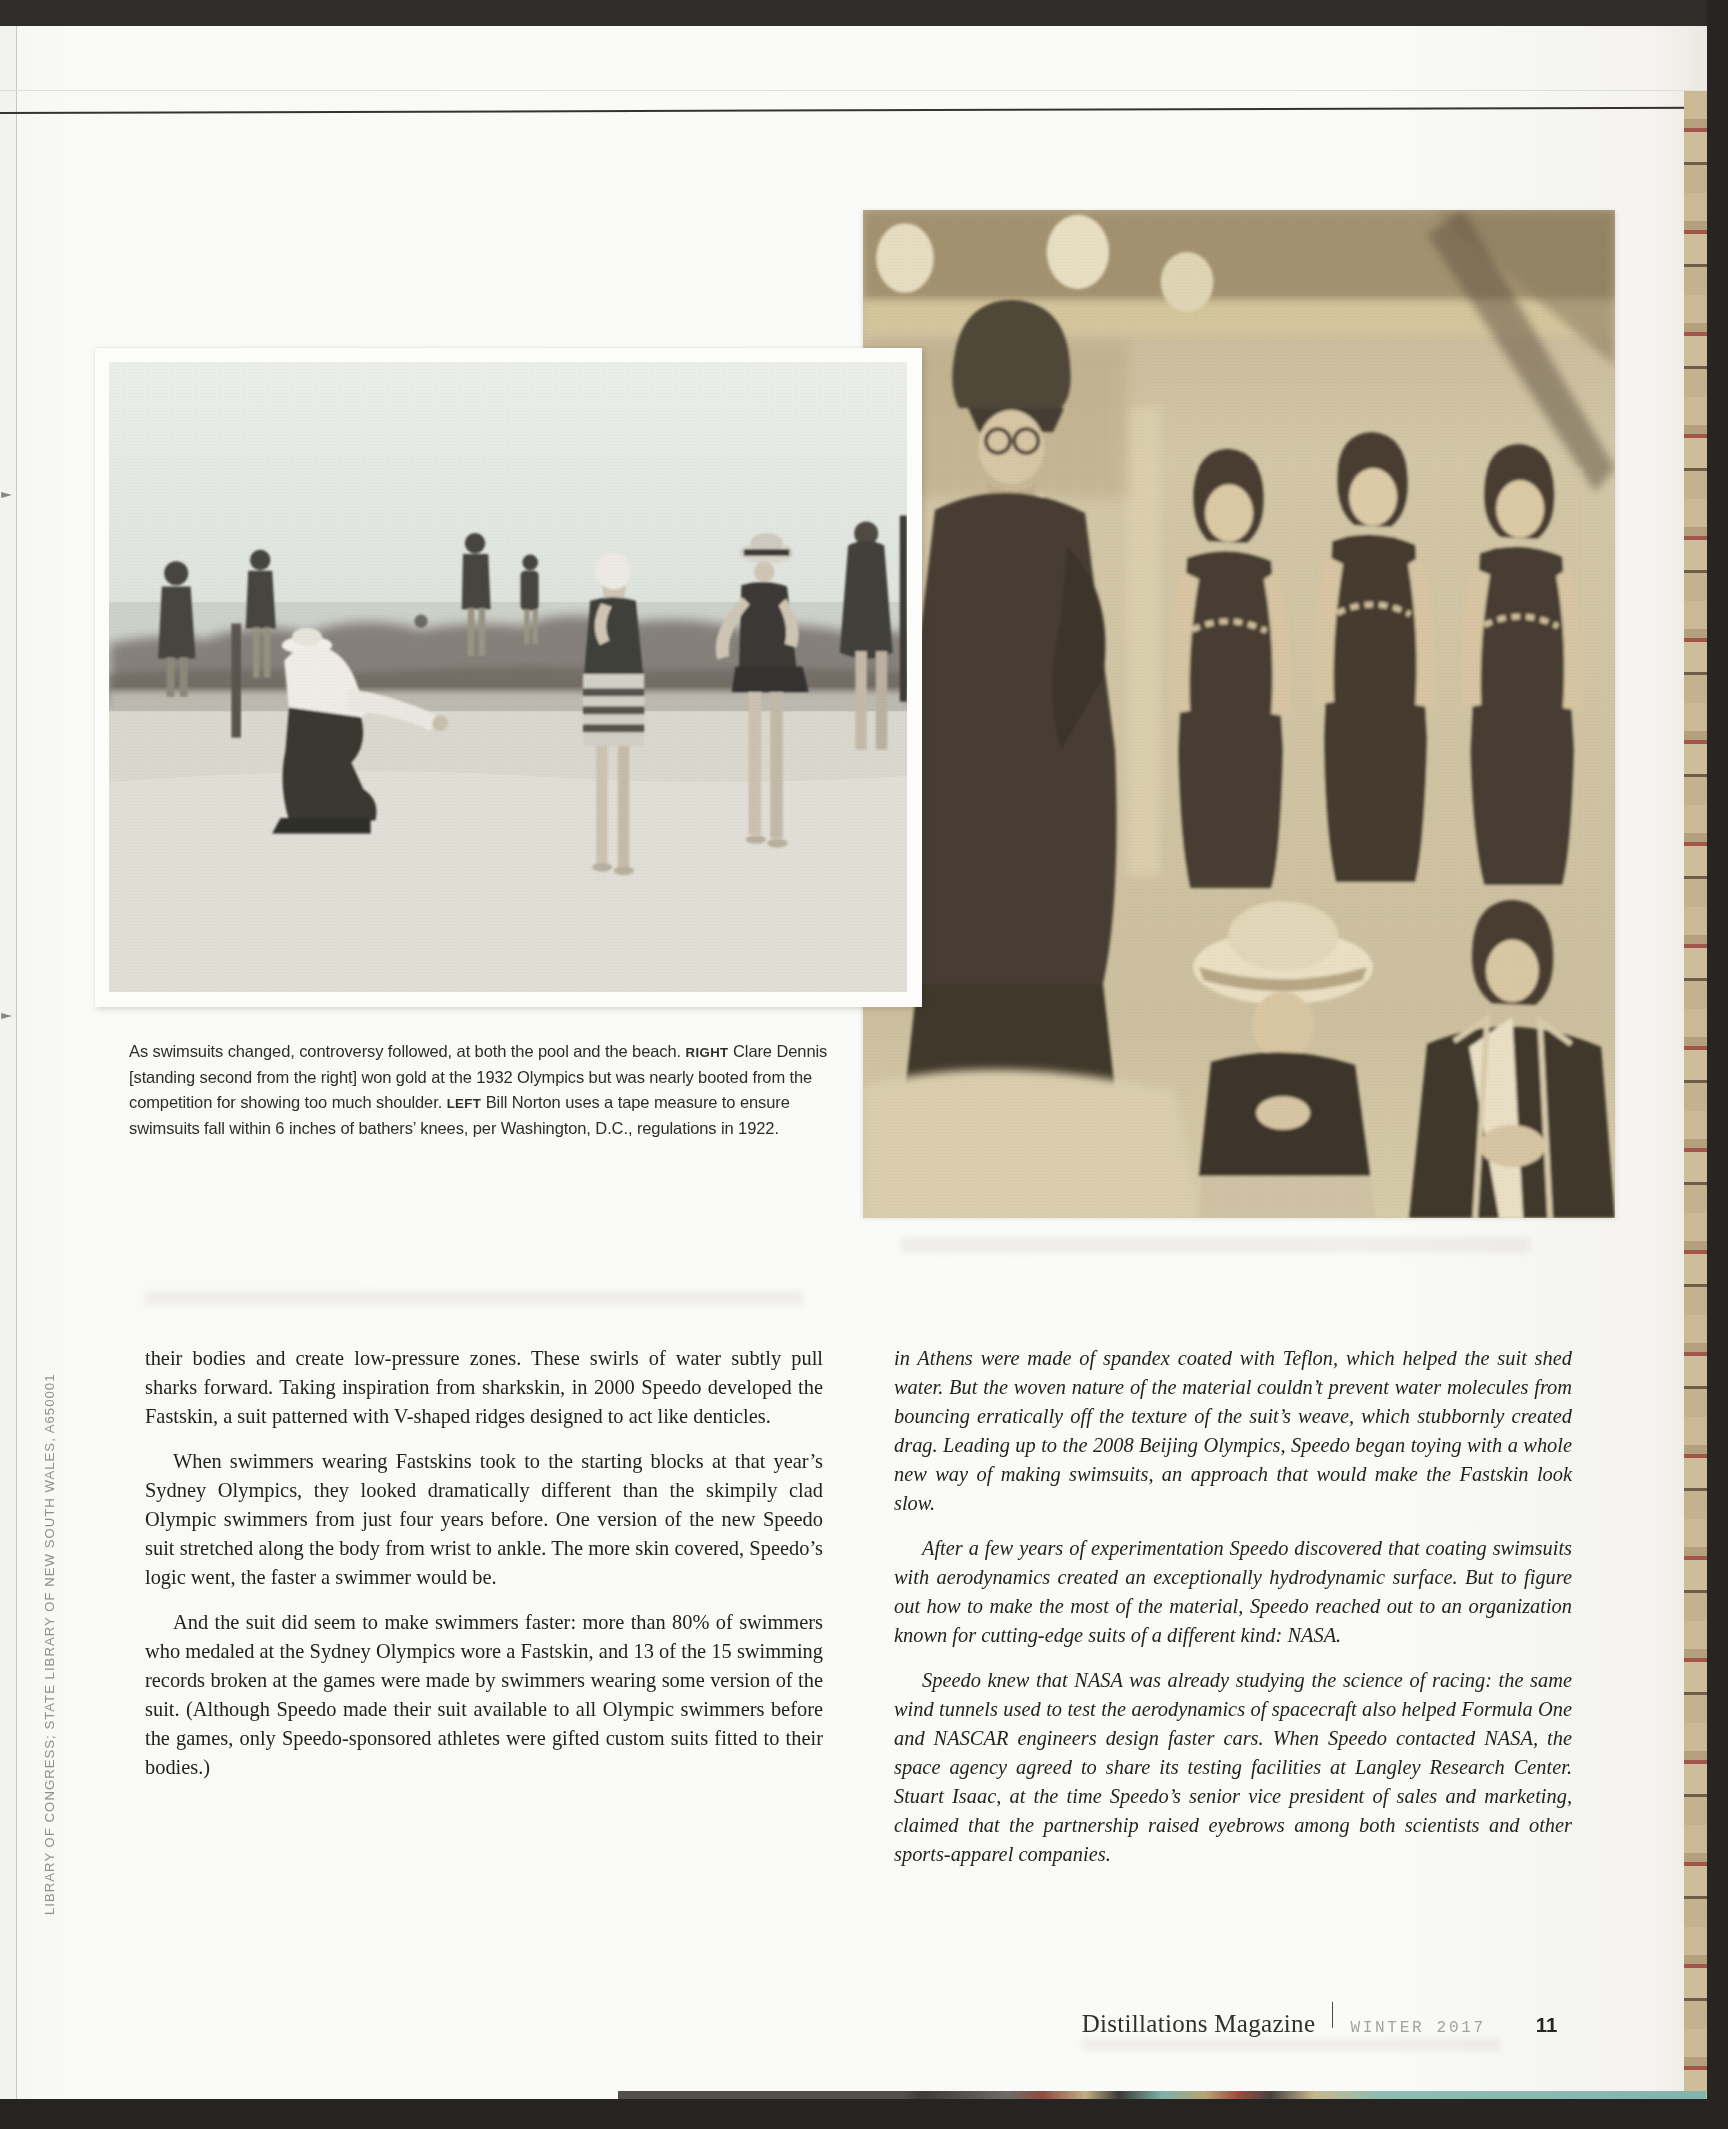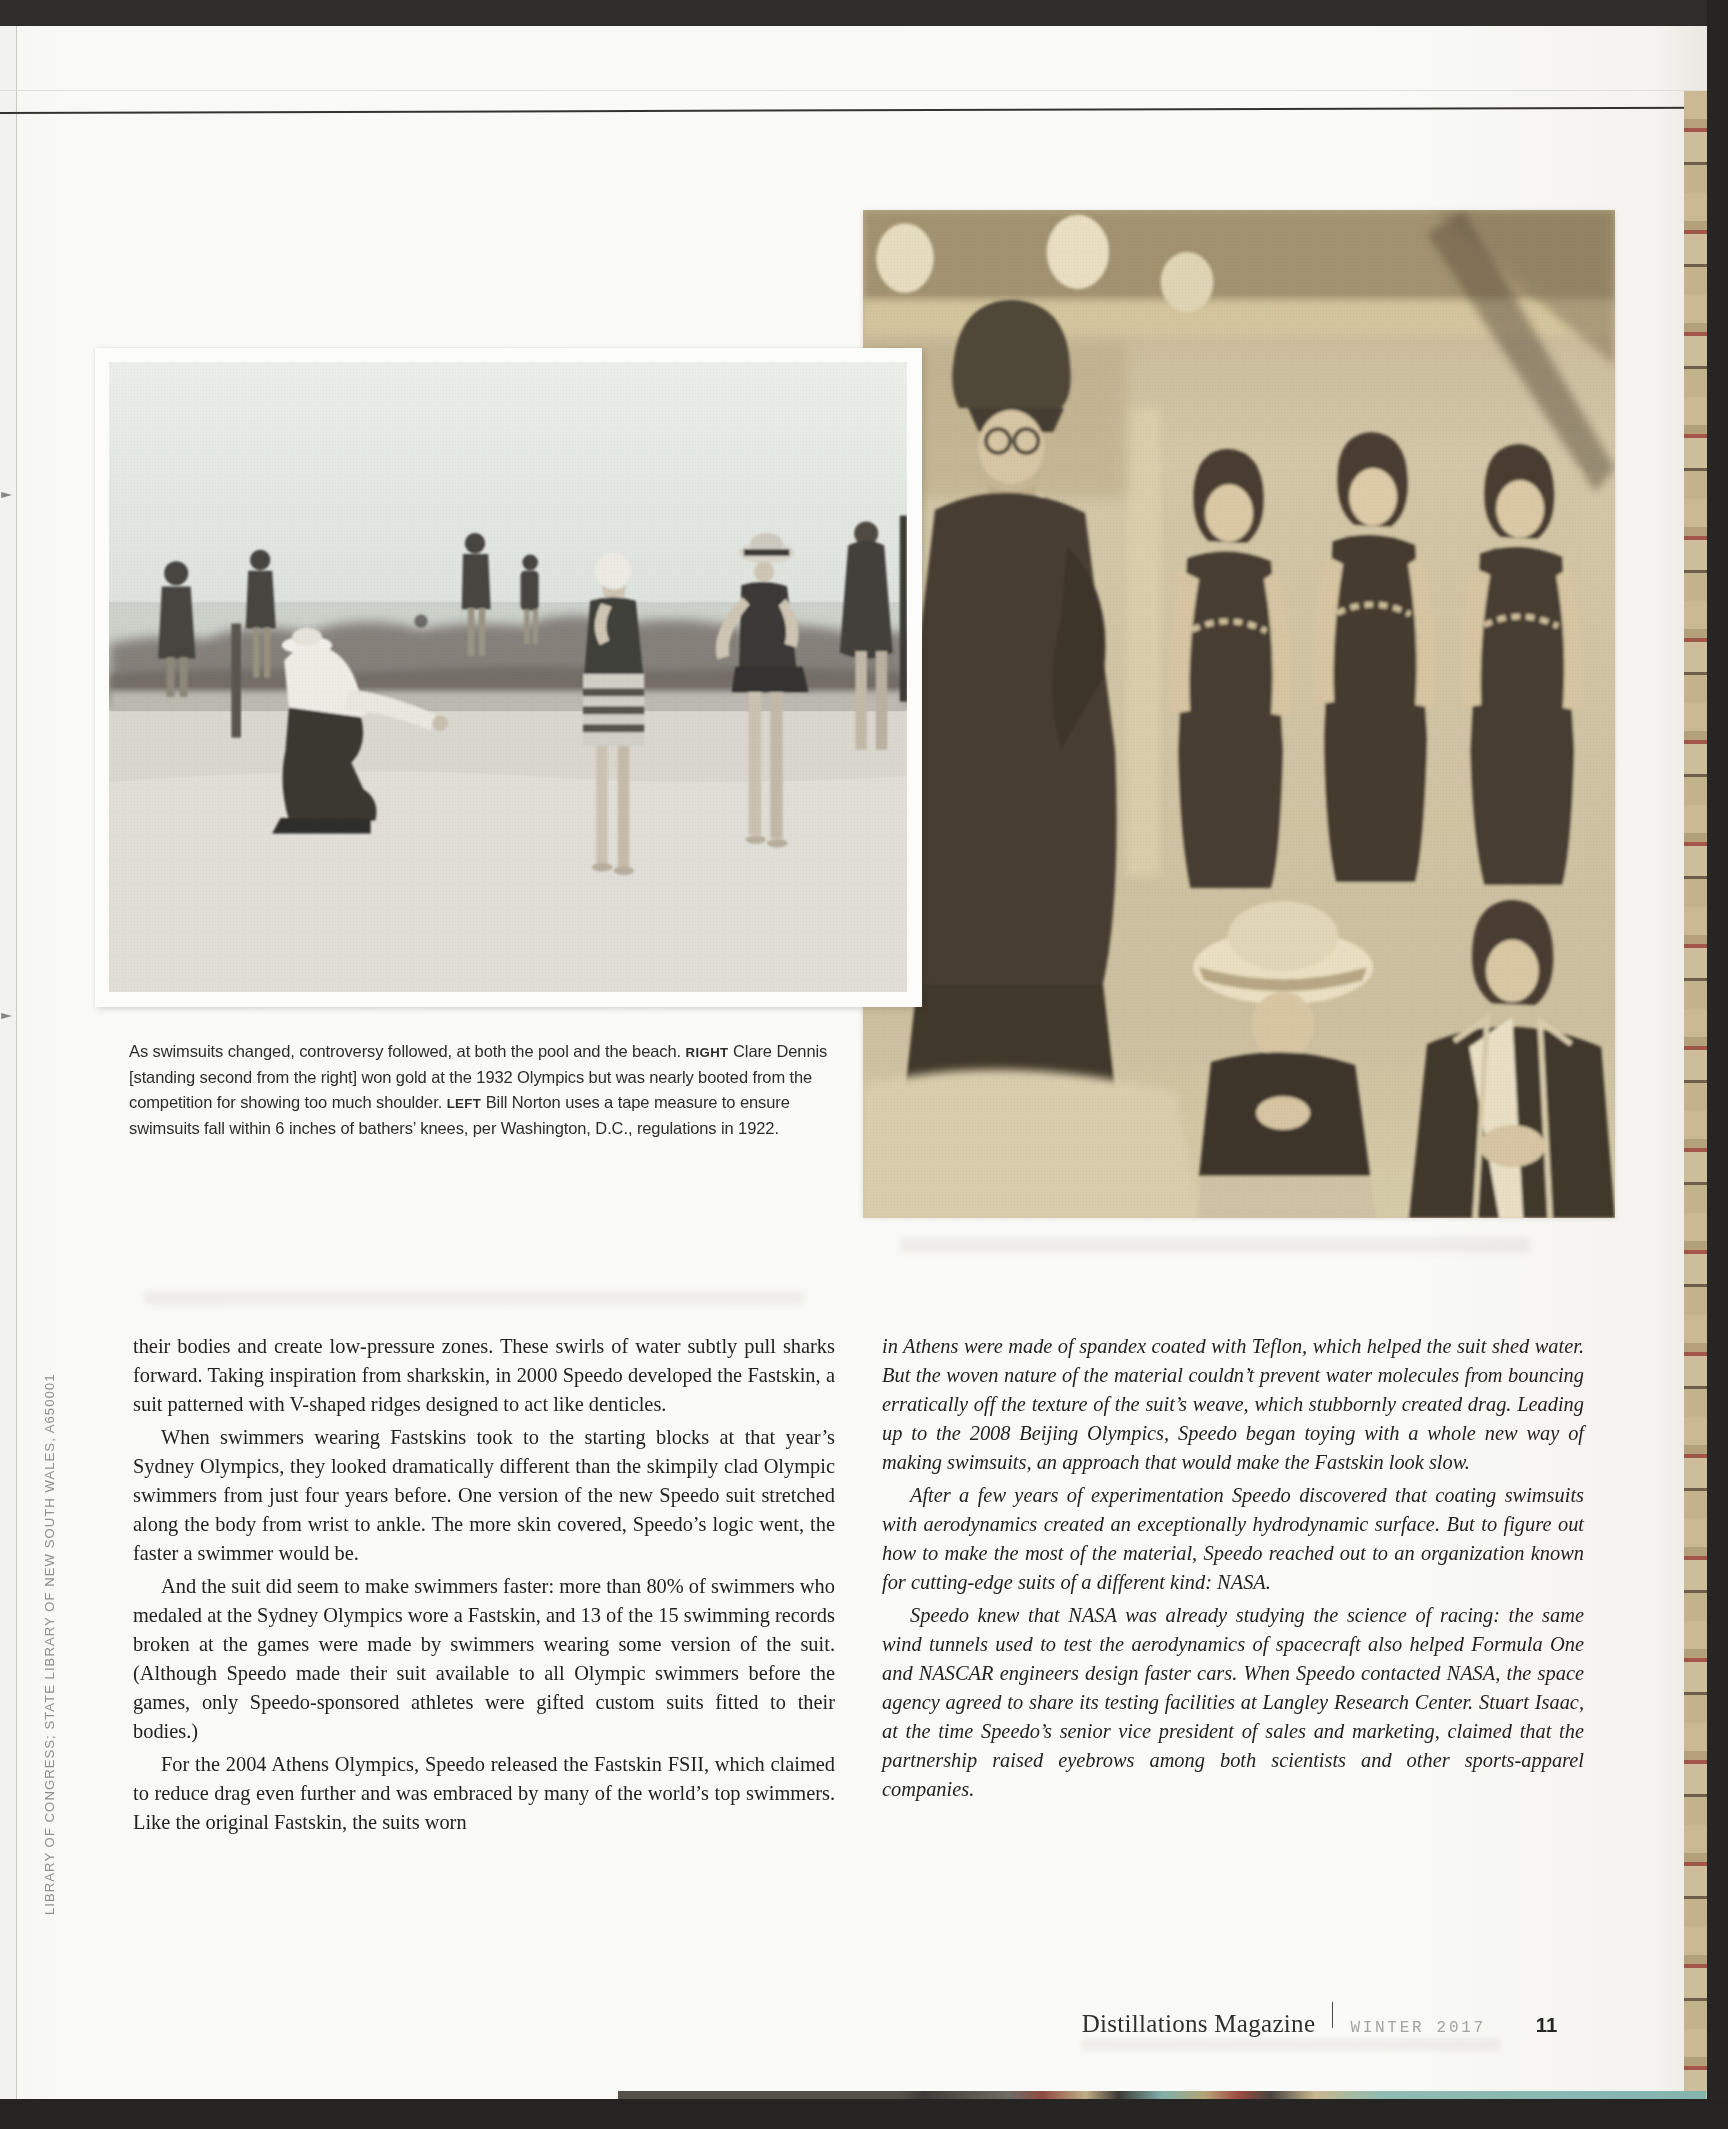--- a/index.html
+++ b/index.html
@@ -38,21 +38,21 @@
 
   .caption{position:absolute;left:129px;top:1022px;width:705px;
       font-family:"Liberation Sans",sans-serif;font-size:16.5px;line-height:24.6px;
       color:#2d2d2b;letter-spacing:-0.1px;}
   .caption b{font-size:.8em;letter-spacing:0.4px;font-weight:700;}
 
   .colwrap{position:absolute;top:1328px;width:710px;font-size:20.4px;line-height:29px;
       color:#232220;text-align:justify;}
   .col-left{left:129px;}
   .col-right{left:878px;font-style:italic;}
-  .colwrap p{margin:4px;}
+  .colwrap p{margin:16px;}
   .colwrap p.indent{text-indent:28px;}
 
   .credit-vertical{position:absolute;left:42px;top:1915px;width:546px;
       transform:rotate(-90deg);transform-origin:0 0;
       font-family:"Liberation Sans",sans-serif;font-size:13.2px;letter-spacing:1px;
       color:#8f8f8d;white-space:nowrap;}
 
   .footer{position:absolute;left:1045px;top:1994px;width:549px;display:flex;
       align-items:baseline;justify-content:center;}
   .footer .mag{font-family:"Liberation Serif",serif;font-size:25px;color:#2f2f2d;letter-spacing:0.3px;}
@@ -265,21 +265,20 @@
     <div class="halftone"></div>
   </div>
 </div>
 
 <p class="caption"><span>As swimsuits changed, controversy followed, at both the pool and the beach. </span><b>RIGHT</b><span> Clare Dennis [standing second from the right] won gold at the 1932 Olympics but was nearly booted from the competition for showing too much shoulder. </span><b>LEFT</b><span> Bill Norton uses a tape measure to ensure swimsuits fall within 6 inches of bathers’ knees, per Washington, D.C., regulations in 1922.</span></p>
 
 <div class="colwrap col-left">
   <p>their bodies and create low-pressure zones. These swirls of water subtly pull sharks forward. Taking inspiration from sharkskin, in 2000 Speedo developed the Fastskin, a suit patterned with V-shaped ridges designed to act like denticles.</p>
   <p class="indent">When swimmers wearing Fastskins took to the starting blocks at that year’s Sydney Olympics, they looked dramatically different than the skimpily clad Olympic swimmers from just four years before. One version of the new Speedo suit stretched along the body from wrist to ankle. The more skin covered, Speedo’s logic went, the faster a swimmer would be.</p>
   <p class="indent">And the suit did seem to make swimmers faster: more than 80% of swimmers who medaled at the Sydney Olympics wore a Fastskin, and 13 of the 15 swimming records broken at the games were made by swimmers wearing some version of the suit. (Although Speedo made their suit available to all Olympic swimmers before the games, only Speedo-sponsored athletes were gifted custom suits fitted to their bodies.)</p>
-  <p class="indent">For the 2004 Athens Olympics, Speedo released the Fastskin FSII, which claimed to reduce drag even further and was embraced by many of the world’s top swimmers. Like the original Fastskin, the suits worn</p>
 </div>
 <div class="colwrap col-right">
   <p>in Athens were made of spandex coated with Teflon, which helped the suit shed water. But the woven nature of the material couldn’t prevent water molecules from bouncing erratically off the texture of the suit’s weave, which stubbornly created drag. Leading up to the 2008 Beijing Olympics, Speedo began toying with a whole new way of making swimsuits, an approach that would make the Fastskin look slow.</p>
   <p class="indent">After a few years of experimentation Speedo discovered that coating swimsuits with aerodynamics created an exceptionally hydrodynamic surface. But to figure out how to make the most of the material, Speedo reached out to an organization known for cutting-edge suits of a different kind: NASA.</p>
   <p class="indent">Speedo knew that NASA was already studying the science of racing: the same wind tunnels used to test the aerodynamics of spacecraft also helped Formula One and NASCAR engineers design faster cars. When Speedo contacted NASA, the space agency agreed to share its testing facilities at Langley Research Center. Stuart Isaac, at the time Speedo’s senior vice president of sales and marketing, claimed that the partnership raised eyebrows among both scientists and other sports-apparel companies.</p>
 </div>
 
 <div class="credit-vertical">LIBRARY OF CONGRESS; STATE LIBRARY OF NEW SOUTH WALES, A650001</div>
 
 <div class="footer">

